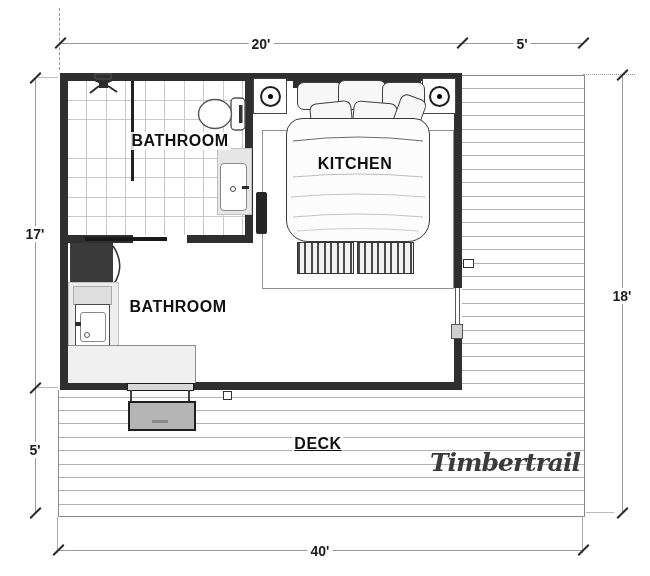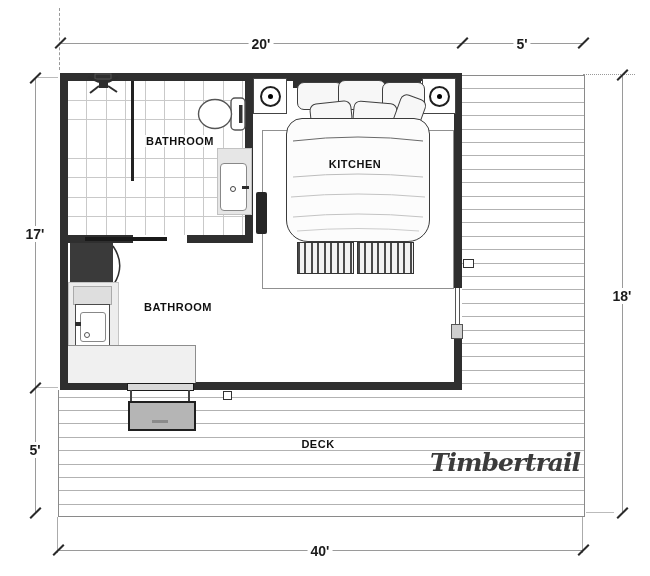--- a/index.html
+++ b/index.html
@@ -5,21 +5,21 @@
   html,body{margin:0;padding:0;background:#ffffff;}
   #canvas{position:relative;width:650px;height:576px;background:#ffffff;overflow:hidden;
           font-family:"Liberation Sans",sans-serif;}
   .abs{position:absolute;}
   .wall{position:absolute;background:#2f2f2f;}
   .dim-h{position:absolute;height:0;border-top:1px solid #9a9a9a;}
   .dim-v{position:absolute;width:0;border-left:1px solid #9a9a9a;}
   .tick{position:absolute;width:15px;height:0;border-top:2px solid #2a2a2a;transform:rotate(-45deg);}
   .dim-label{position:absolute;transform:translate(-50%,-50%);background:#fff;padding:0 3px;
              font-weight:bold;font-size:14px;color:#1c1c1c;white-space:nowrap;}
-  .room-label{position:absolute;transform:translate(-50%,-50%);font-weight:bold;font-size:11px;
+  .room-label{position:absolute;transform:translate(-50%,-50%);font-weight:bold;font-size:16px;
               letter-spacing:.5px;color:#101010;white-space:nowrap;background:rgba(255,255,255,.85);
               padding:0 2px;}
   .deck{position:absolute;left:58px;top:75px;width:525px;height:440px;border:1px solid #8a8a8a;
         background:repeating-linear-gradient(180deg,#ffffff 0px,#ffffff 12.4px,#b2b2b2 12.4px,#b2b2b2 13.4px);}
   .house-floor{position:absolute;left:58px;top:73px;width:404px;height:317px;background:#ffffff;}
   .tiles{position:absolute;left:68px;top:81px;width:177px;height:154px;background-color:#ffffff;
          background-image:repeating-linear-gradient(90deg,transparent 0 18.5px,#c9c9c9 18.5px 19.5px),
                           repeating-linear-gradient(180deg,transparent 0 18.5px,#c9c9c9 18.5px 19.5px);}
   .pillow{position:absolute;background:#f7f7f7;border:1.3px solid #3f3f3f;border-radius:7px;}
   .bench{position:absolute;width:55px;height:30px;border:1.5px solid #333;
@@ -146,21 +146,21 @@
   <div class="bench" style="left:357px;top:242px;"></div>
 
   <div class="abs" style="left:130px;top:390px;width:2px;height:12px;background:#444;"></div>
   <div class="abs" style="left:188px;top:390px;width:2px;height:12px;background:#444;"></div>
   <div class="abs" style="left:128px;top:401px;width:64px;height:26px;background:#b5b5b5;border:2px solid #1f1f1f;"></div>
   <div class="abs" style="left:152px;top:420px;width:16px;height:3px;background:#8a8a8a;"></div>
 
   <div class="room-label" style="left:180px;top:141px;">BATHROOM</div>
   <div class="room-label" style="left:355px;top:164px;background:transparent;">KITCHEN</div>
   <div class="room-label" style="left:178px;top:307px;background:transparent;">BATHROOM</div>
-  <div class="room-label" style="left:318px;top:444px;">DECK</div>
+  <div class="room-label" style="left:318px;top:444px;text-decoration:underline;">DECK</div>
 
   <div class="dim-h" style="left:60px;top:43px;width:523px;"></div>
   <div class="tick" style="left:53px;top:42px;"></div>
   <div class="tick" style="left:455px;top:42px;"></div>
   <div class="tick" style="left:576px;top:42px;"></div>
   <div class="dim-label" style="left:261px;top:44px;">20'</div>
   <div class="dim-label" style="left:522px;top:44px;">5'</div>
 
   <div class="dim-v" style="left:35px;top:78px;height:435px;"></div>
   <div class="tick" style="left:28px;top:77px;"></div>

